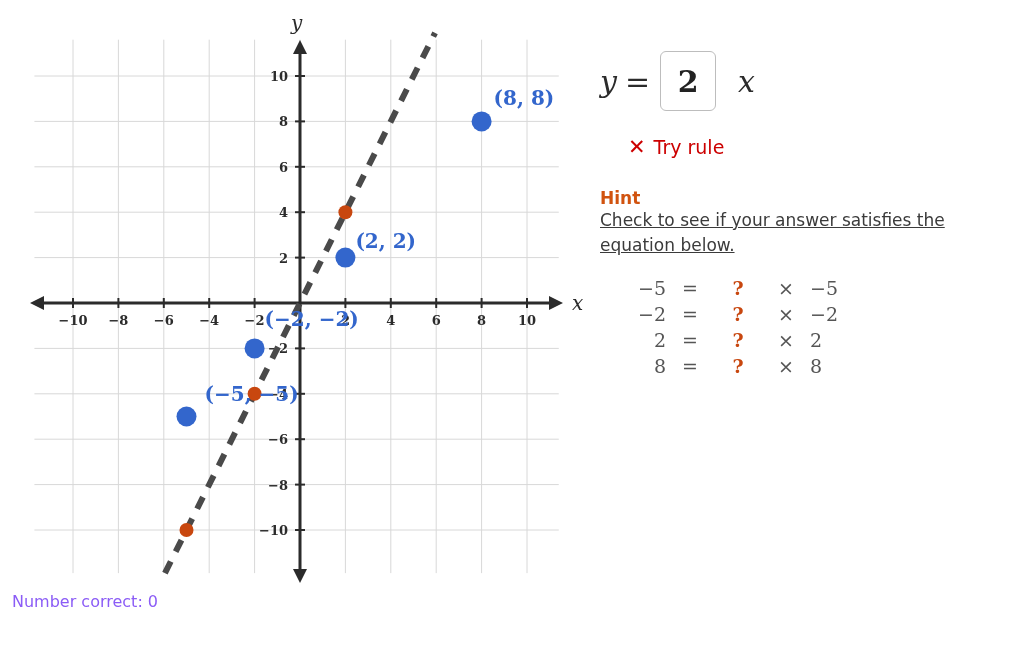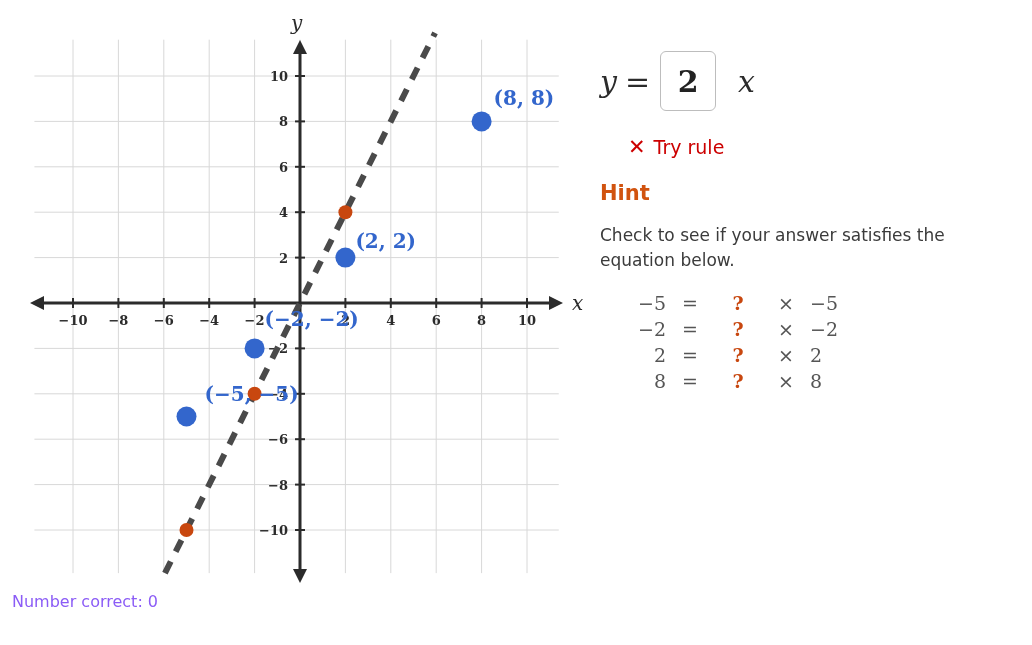--- a/index.html
+++ b/index.html
@@ -32,22 +32,22 @@
 
   #action-row{display:flex;align-items:center;margin-top:24px;}
   #check-button{
     background:#ececec;border:1px solid #c9c9c9;border-radius:4px;
     padding:11px 20px;font-size:15px;letter-spacing:.5px;color:#7a7a7a;
     font-family:"DejaVu Sans","Liberation Sans",sans-serif;cursor:pointer;
   }
   #feedback{margin-left:28px;font-size:19px;color:#cc0000;display:flex;align-items:center;gap:8px;}
   #feedback-x{font-size:21px;line-height:1;}
 
-  #hint-title{margin-top:23px;font-size:21px;font-weight:700;color:#d1530f;}
-  #hint-text{font-size:17px;line-height:1.45;color:#3b3b3b;margin-top:18px;width:400px;}
+  #hint-title{margin-top:30px;font-size:17px;font-weight:700;color:#d1530f;}
+  #hint-text{font-size:17px;line-height:1.45;color:#3b3b3b;margin-top:0;width:400px;text-decoration:underline;}
 
   #hint-table{margin-top:18px;margin-left:14px;border-collapse:collapse;
     font-family:"DejaVu Serif","Liberation Serif",serif;font-size:19px;color:#555;}
   #hint-table td{padding:2px 0;}
   .ht-lhs{text-align:right;width:52px;}
   .ht-eq{text-align:center;width:48px;}
   .ht-q{text-align:center;width:48px;color:#c8470f;font-weight:700;}
   .ht-times{text-align:center;width:48px;}
   .ht-rhs{text-align:left;width:60px;padding-left:6px;}
 </style>

